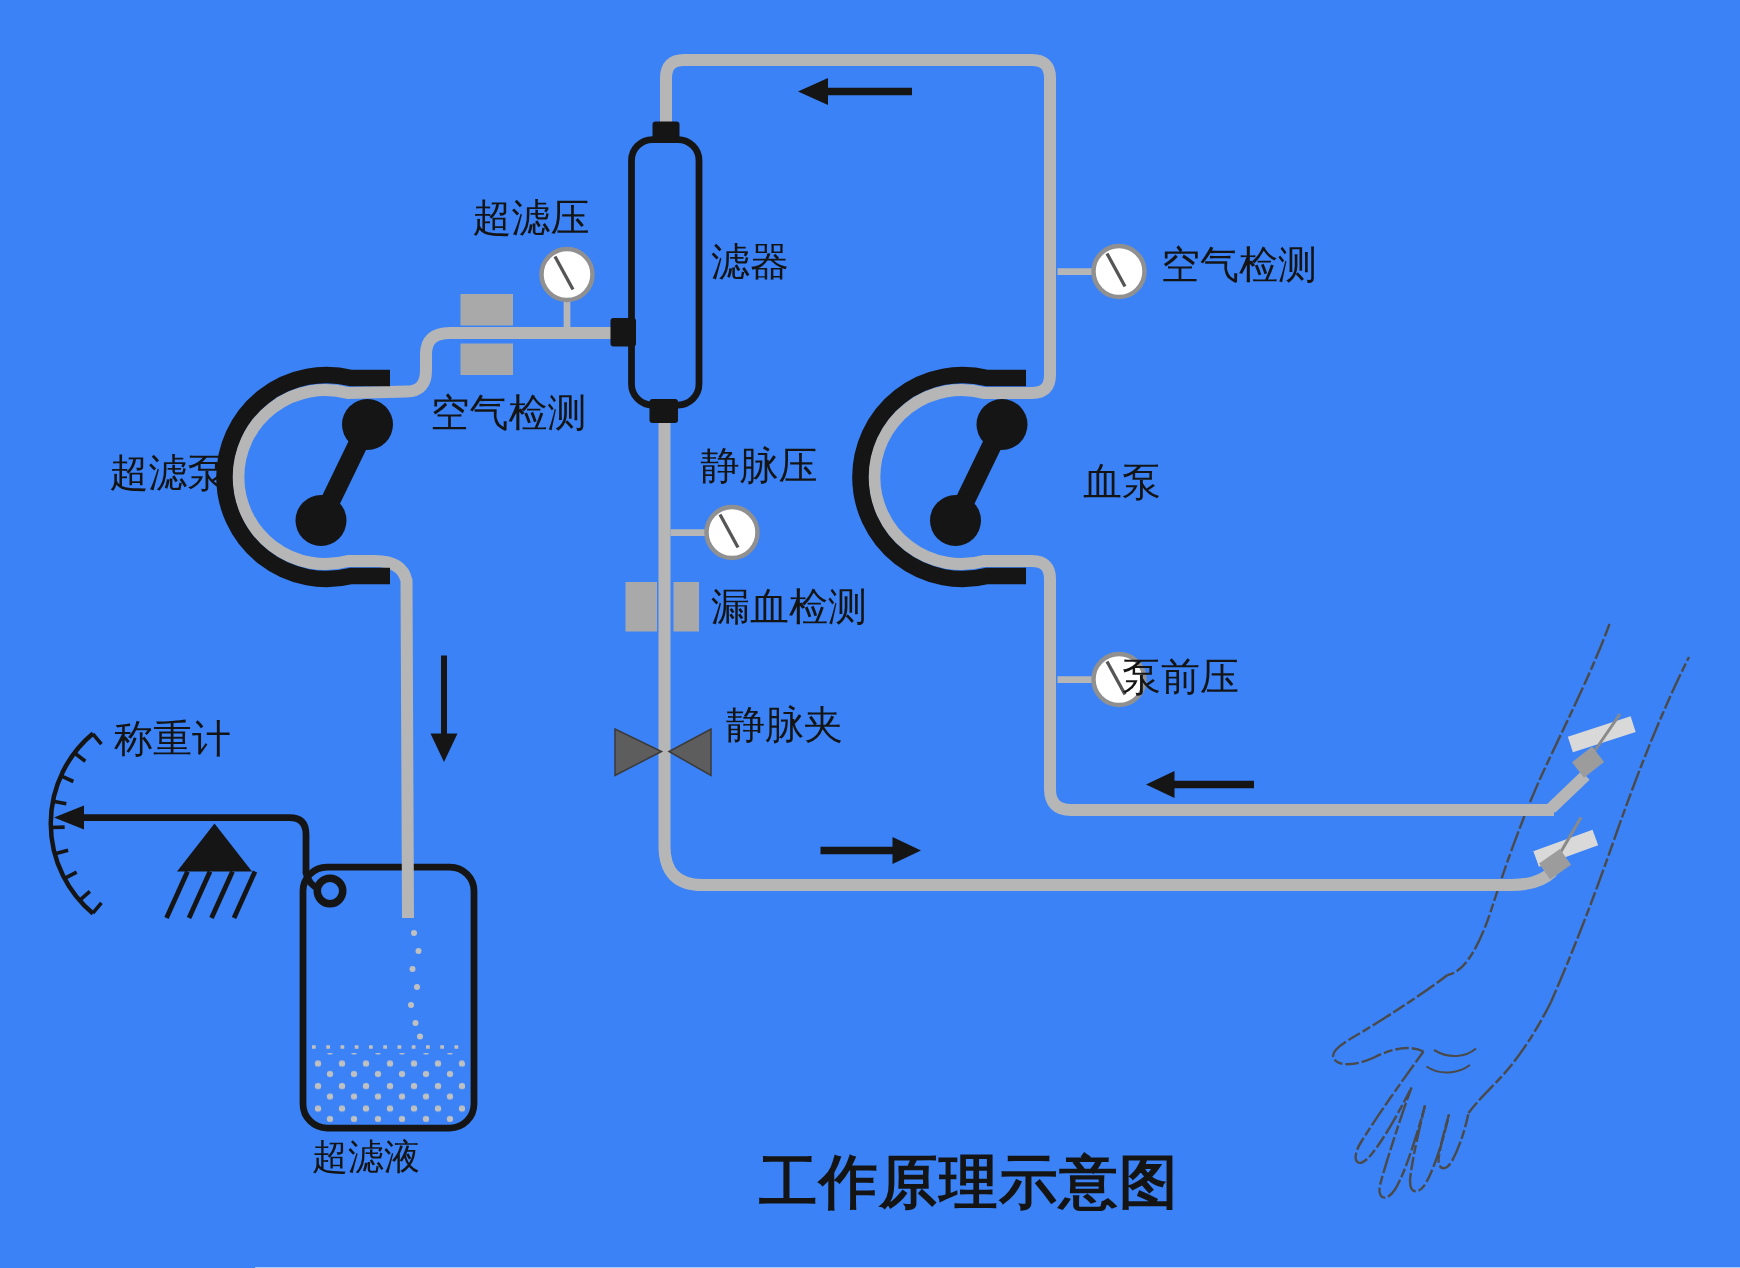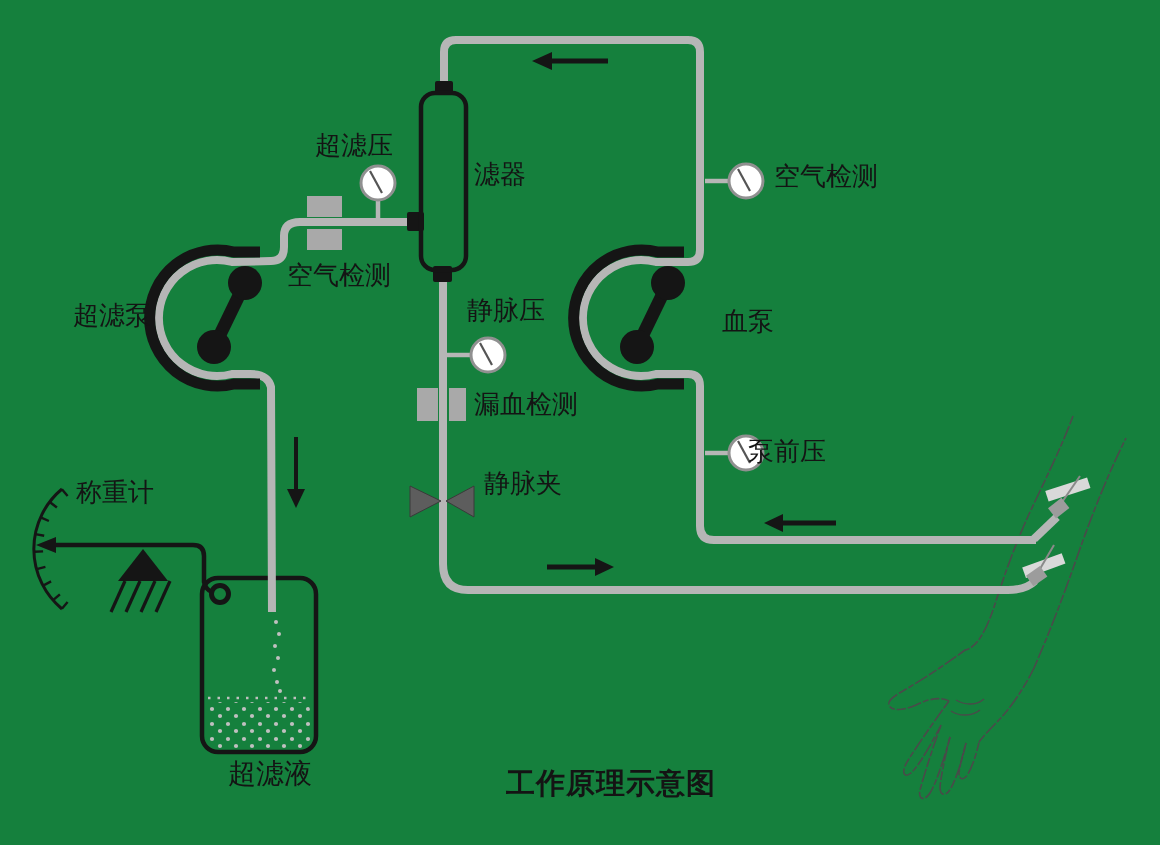--- a/index.html
+++ b/index.html
@@ -1,39 +1,39 @@
 <!DOCTYPE html>
 <html style="--pipe: #b6b6b6; --ink: #151515; --sensor: #a9a9a9; --clamp: #5d5d5d; --gauge-ring: #909090; --tape: #d9d9d9; --connector: #9c9c9c; --dot: #c0c0c0; --sketch: #4a4a4a;"><head>
 <meta charset="utf-8">
 <style>
   :root{
     --pipe:#b6b6b6; --ink:#151515; --sensor:#a9a9a9; --clamp:#5d5d5d;
     --gauge-ring:#909090; --tape:#d9d9d9; --connector:#9c9c9c;
     --dot:#c0c0c0; --sketch:#4a4a4a;
   }
   html,body{margin:0;padding:0;background:#fff;}
-  #stage{position:relative;width:1160px;height:845px;background:#15803d;overflow:hidden;
+  #stage{position:relative;width:1160px;height:845px;background:#3b82f6;overflow:hidden;
          font-family:"Liberation Serif", serif;}
   svg{position:absolute;left:0;top:0;}
   .pipe{stroke:var(--pipe);stroke-width:8;fill:none;}
   .pipe-thin{stroke:var(--pipe);stroke-width:4.5;fill:none;}
   .blackline{stroke:var(--ink);fill:none;}
   .blackfill{fill:var(--ink);stroke:none;}
   .sensor-rect{fill:var(--sensor);stroke:none;}
   .clamp-tri{fill:var(--clamp);stroke:#3a3a3a;stroke-width:1;}
   .gauge-c{fill:#fff;stroke:var(--gauge-ring);stroke-width:3;}
   .gauge-n{stroke:#555;stroke-width:2.2;}
   .tape{fill:var(--tape);stroke:none;}
   .conn{fill:var(--connector);stroke:none;}
   .dot{fill:var(--dot);}
   .needle-line{stroke:#8a8a8a;stroke-width:2;fill:none;}
   .sketch-path{stroke:var(--sketch);stroke-width:1.6;fill:none;stroke-dasharray:9 2 14 2 6 2;}
   .crease{stroke:var(--sketch);stroke-width:1.4;fill:none;}
   .lbl{position:absolute;font-size:26px;color:#141414;white-space:nowrap;line-height:1.1;}
-  .lbl-title{font-size:29px;font-weight:bold;letter-spacing:1px;}
+  .lbl-title{font-size:39px;font-weight:bold;letter-spacing:1px;}
 </style>
 </head>
 <body>
 
 <div id="stage">
 
 <svg width="1160" height="845" viewBox="0 0 1160 845">
   <defs>
     <pattern id="liquidDots" width="16" height="15" patternUnits="userSpaceOnUse">
       <circle cx="4" cy="4" r="2.1" class="dot"></circle>
@@ -201,16 +201,16 @@
 <div class="lbl" style="left:474px;top:161px">滤器</div>
 <div class="lbl" style="left:774px;top:163px">空气检测</div>
 <div class="lbl" style="left:287px;top:262px">空气检测</div>
 <div class="lbl" style="left:73px;top:302px">超滤泵</div>
 <div class="lbl" style="left:467px;top:297px">静脉压</div>
 <div class="lbl" style="left:722px;top:308px">血泵</div>
 <div class="lbl" style="left:474px;top:391px">漏血检测</div>
 <div class="lbl" style="left:748px;top:438px">泵前压</div>
 <div class="lbl" style="left:484px;top:470px">静脉夹</div>
 <div class="lbl" style="left:76px;top:479px">称重计</div>
-<div class="lbl" style="left:228px;top:759px;font-size:28px">超滤液</div>
+<div class="lbl" style="left:208px;top:759px;font-size:24px">超滤液</div>
 <div class="lbl lbl-title" style="left:506px;top:768px">工作原理示意图</div>
 
 </div>
 
 </body></html>

